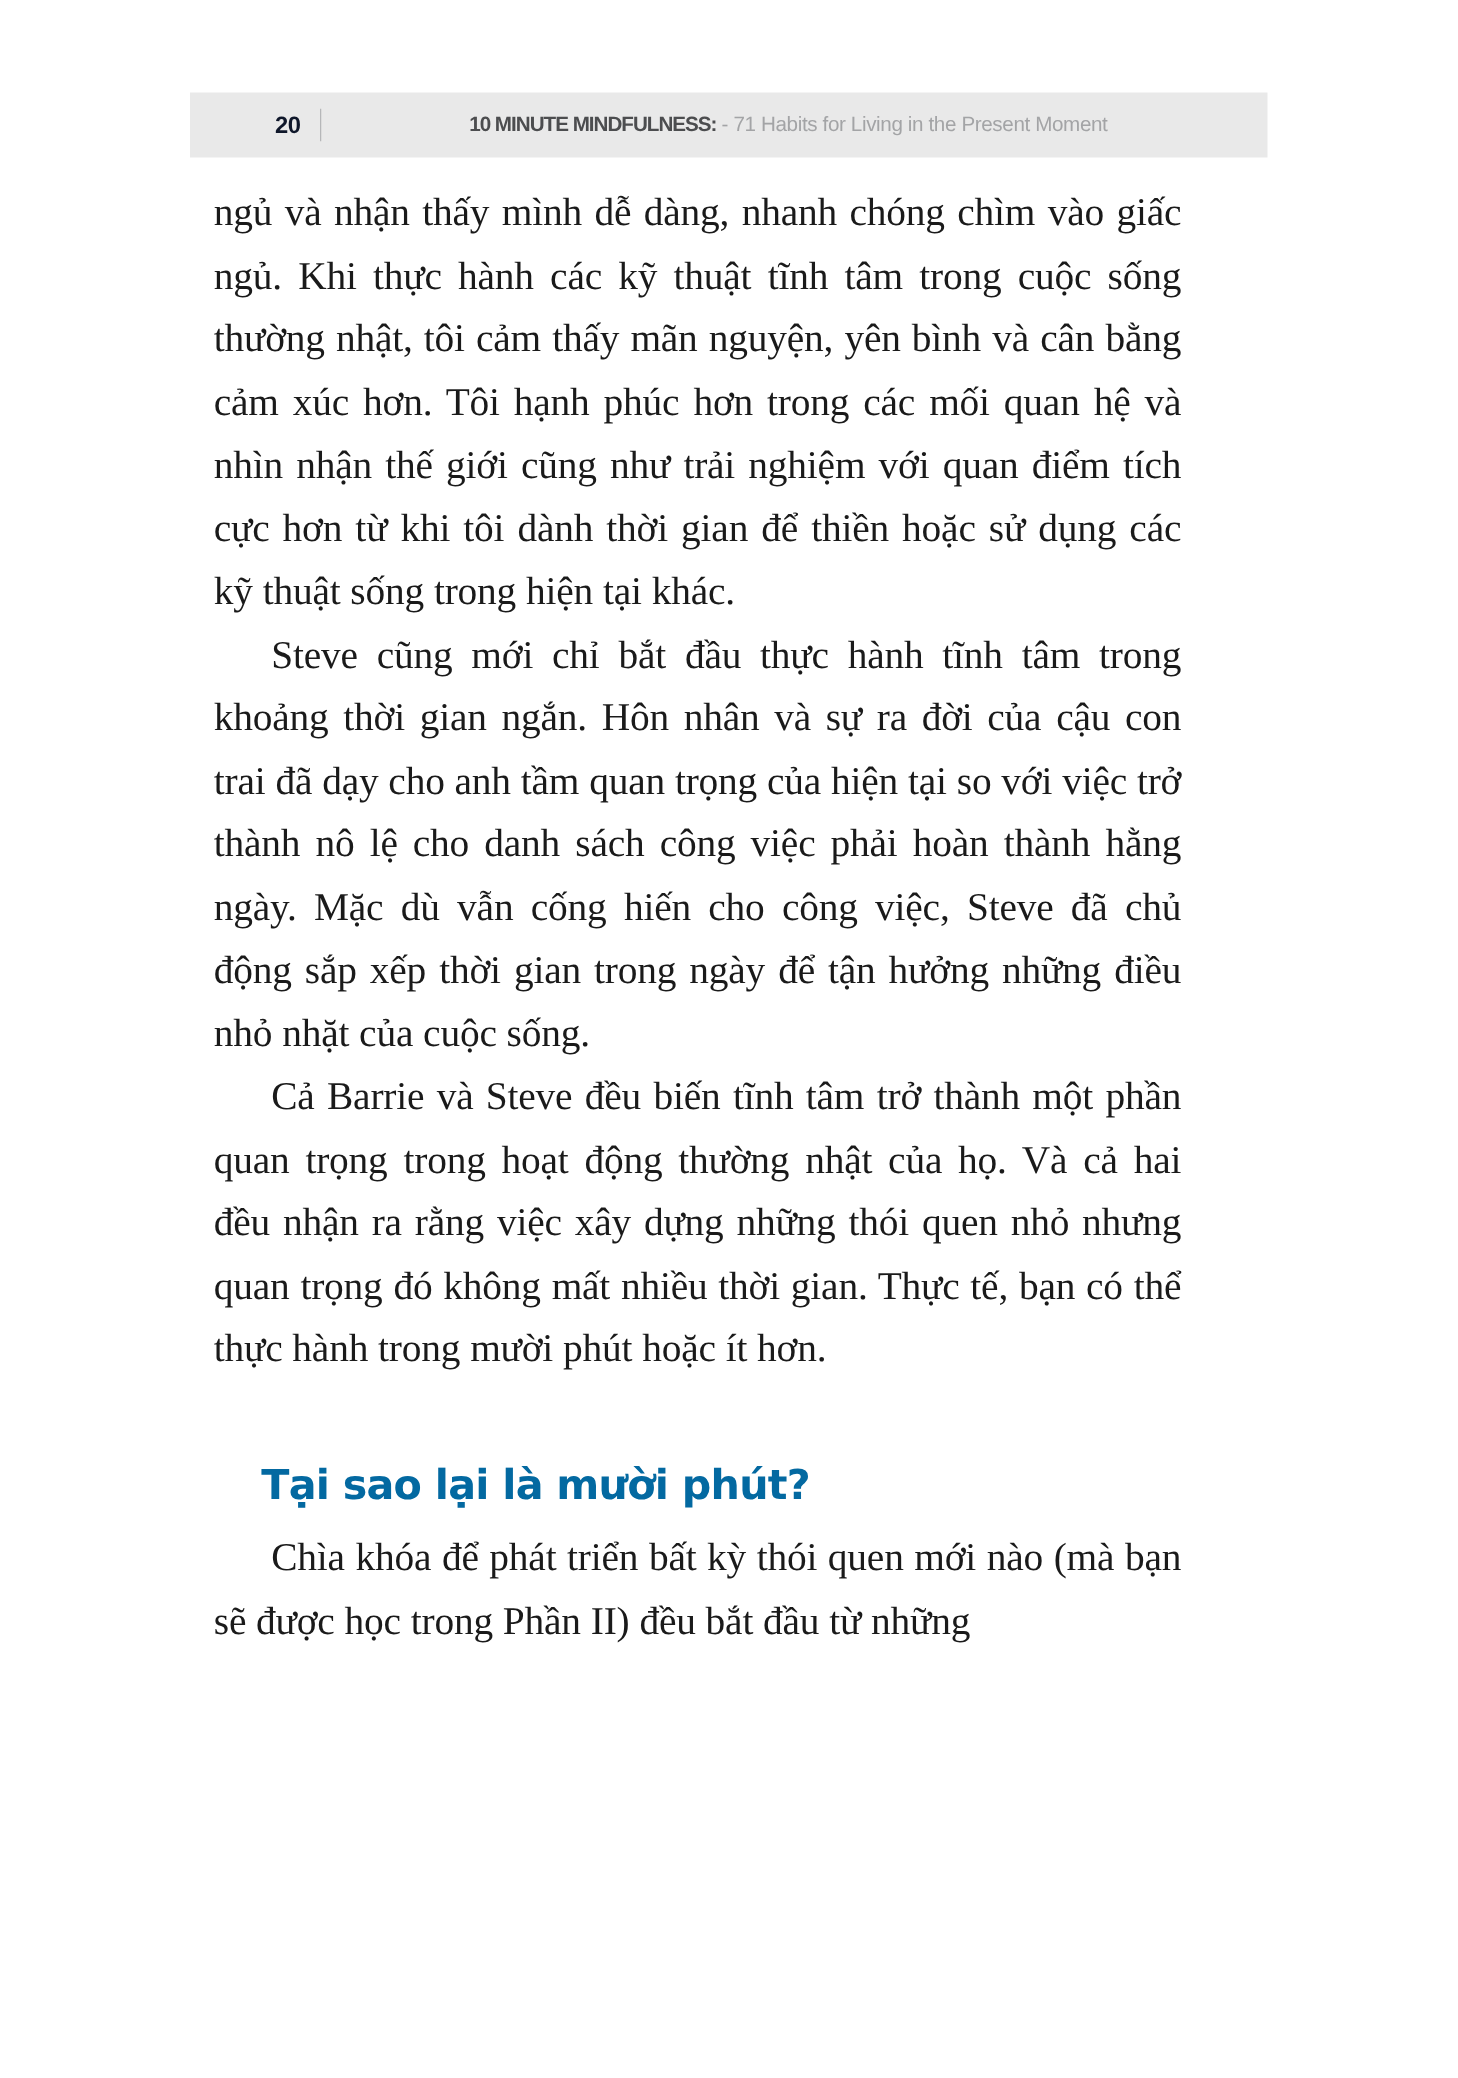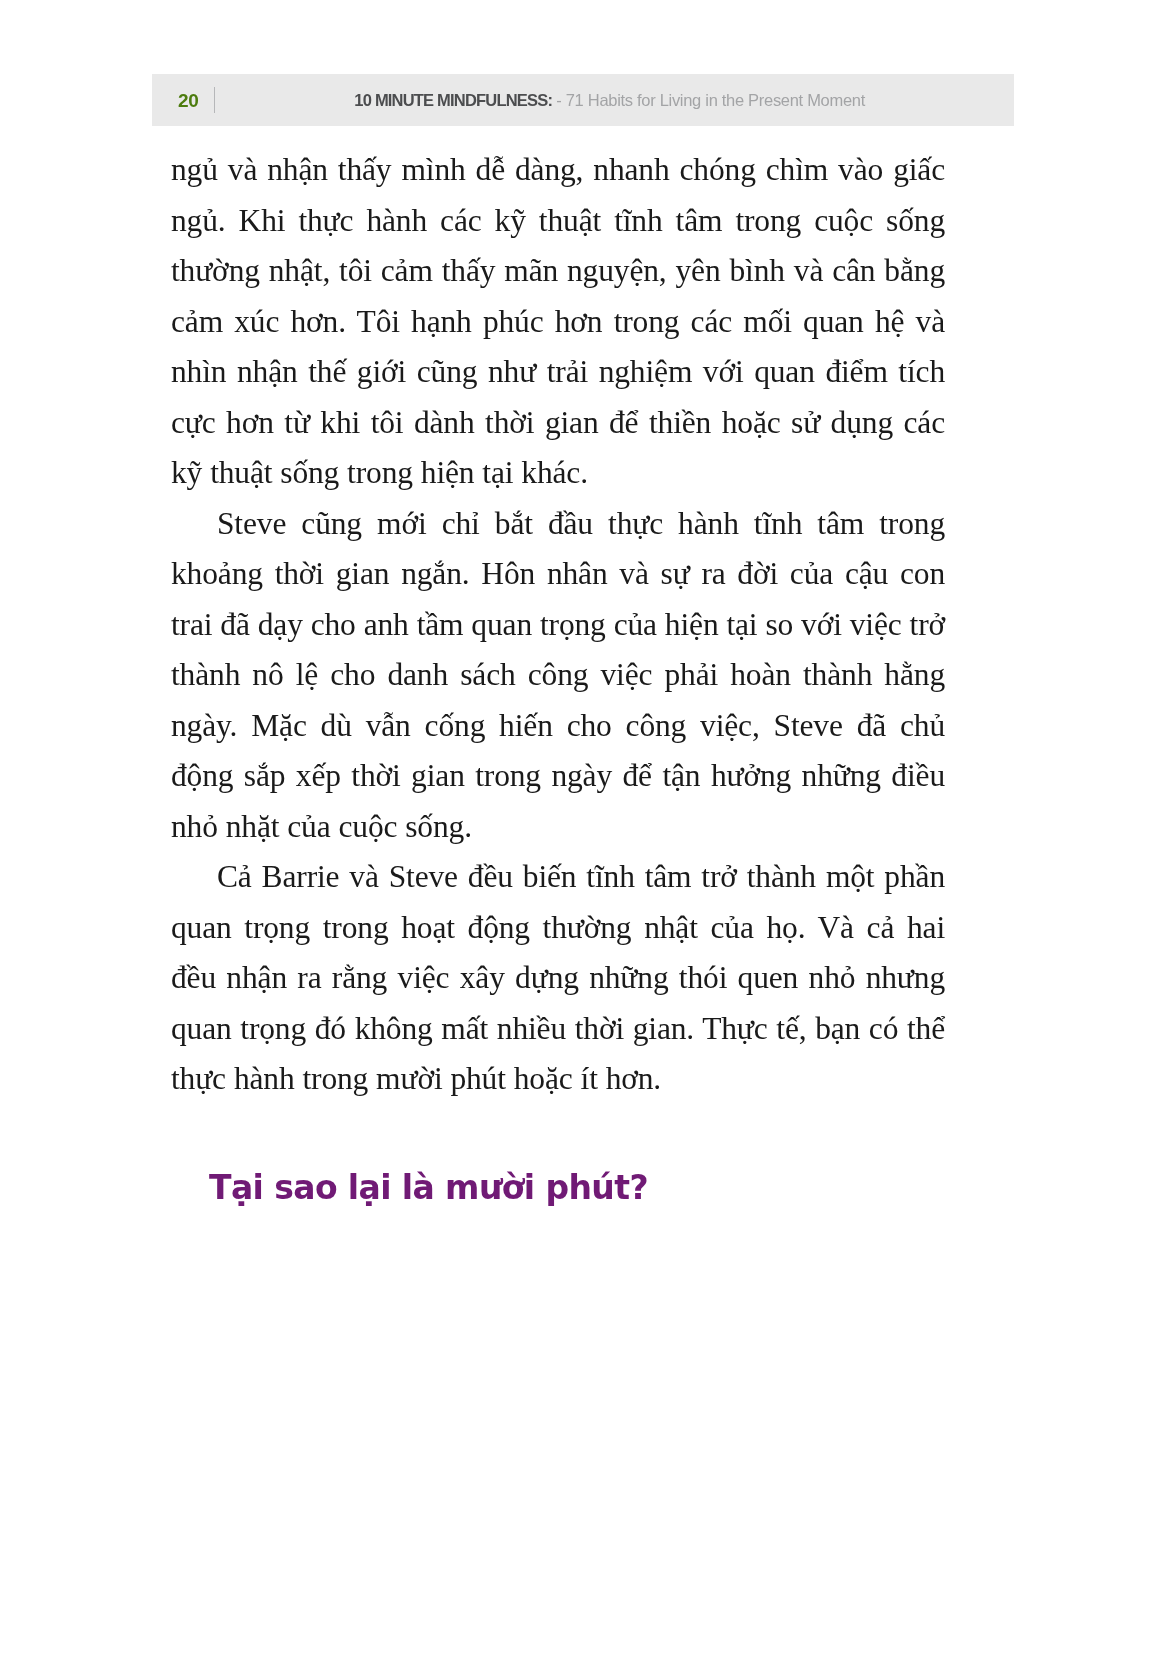--- a/index.html
+++ b/index.html
@@ -26,23 +26,24 @@
     background: #e9e9e9;
     display: flex;
     align-items: center;
     box-sizing: border-box;
     padding: 0 26px;
   }
   .rh-folio {
     font-family: "Liberation Sans", "DejaVu Sans", sans-serif;
     font-weight: 700;
     font-size: 19px;
-    color: #4d7c0f;
+    color: #0f172a;
     letter-spacing: -0.4px;
     line-height: 1;
+    margin-left: 42px;
   }
   .rh-rule {
     width: 1px;
     height: 26px;
     background: #b6b7b9;
     margin-left: 16px;
     margin-right: 16px;
   }
   .rh-title-wrap {
     flex: 1;
@@ -92,21 +93,21 @@
   
   h2.section-heading {
     margin: 0;
     padding-top: 63px;
     padding-bottom: 14px;
     padding-left: 38px;
     font-family: "DejaVu Sans", "Liberation Sans", sans-serif;
     font-weight: 700;
     font-size: 33px;
     line-height: 1.2;
-    color: #701a75;
+    color: #0369a1;
     letter-spacing: -0.6px;
   }
 </style>
 </head>
 <body>
 
 <div class="running-header">
   <span class="rh-folio">20</span>
   <span class="rh-rule"></span>
   <span class="rh-title-wrap">
@@ -117,14 +118,15 @@
 <div class="page-body">
 
   <p class="para">ngủ và nhận thấy mình dễ dàng, nhanh chóng chìm vào giấc ngủ. Khi thực hành các kỹ thuật tĩnh tâm trong cuộc sống thường nhật, tôi cảm thấy mãn nguyện, yên bình và cân bằng cảm xúc hơn. Tôi hạnh phúc hơn trong các mối quan hệ và nhìn nhận thế giới cũng như trải nghiệm với quan điểm tích cực hơn từ khi tôi dành thời gian để thiền hoặc sử dụng các kỹ thuật sống trong hiện tại khác.</p>
 
   <p class="para indent">Steve cũng mới chỉ bắt đầu thực hành tĩnh tâm trong khoảng thời gian ngắn. Hôn nhân và sự ra đời của cậu con trai đã dạy cho anh tầm quan trọng của hiện tại so với việc trở thành nô lệ cho danh sách công việc phải hoàn thành hằng ngày. Mặc dù vẫn cống hiến cho công việc, Steve đã chủ động sắp xếp thời gian trong ngày để tận hưởng những điều nhỏ nhặt của cuộc sống.</p>
 
   <p class="para indent">Cả Barrie và Steve đều biến tĩnh tâm trở thành một phần quan trọng trong hoạt động thường nhật của họ. Và cả hai đều nhận ra rằng việc xây dựng những thói quen nhỏ nhưng quan trọng đó không mất nhiều thời gian. Thực tế, bạn có thể thực hành trong mười phút hoặc ít hơn.</p>
 
   <h2 class="section-heading">Tại sao lại là mười phút?</h2>
 
+  <p class="para indent">Chìa khóa để phát triển bất kỳ thói quen mới nào (mà bạn sẽ được học trong Phần II) đều bắt đầu từ những</p>
 
 </div>
 
 </body></html>

